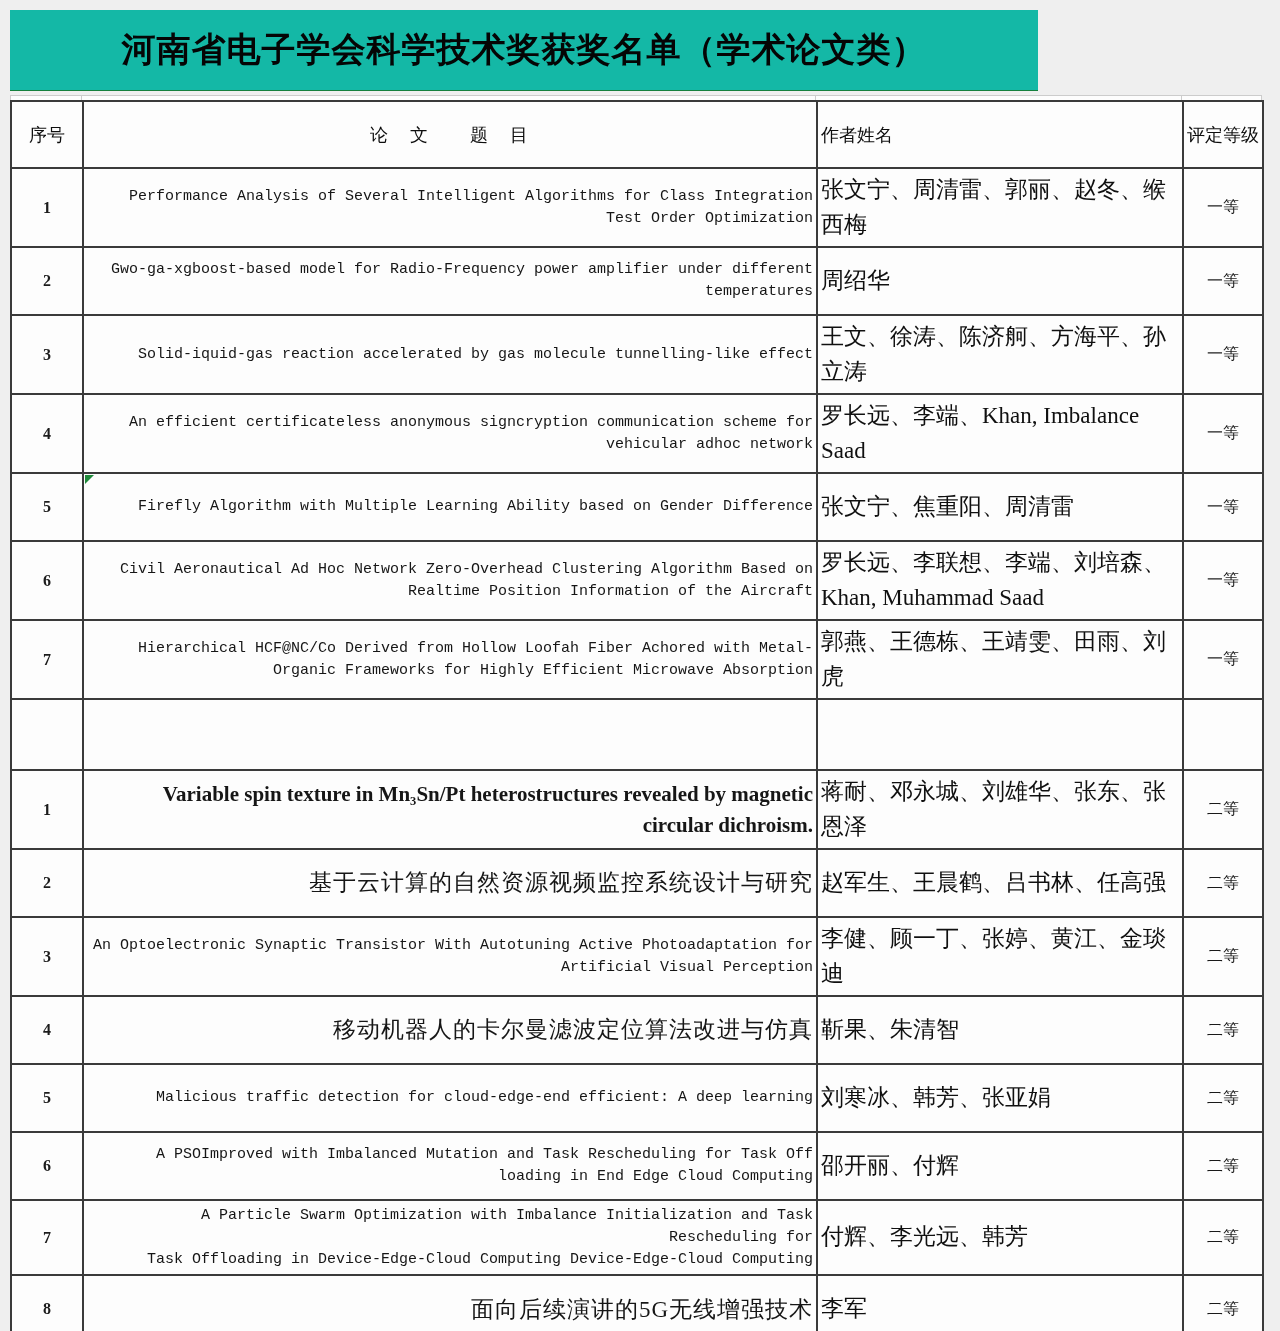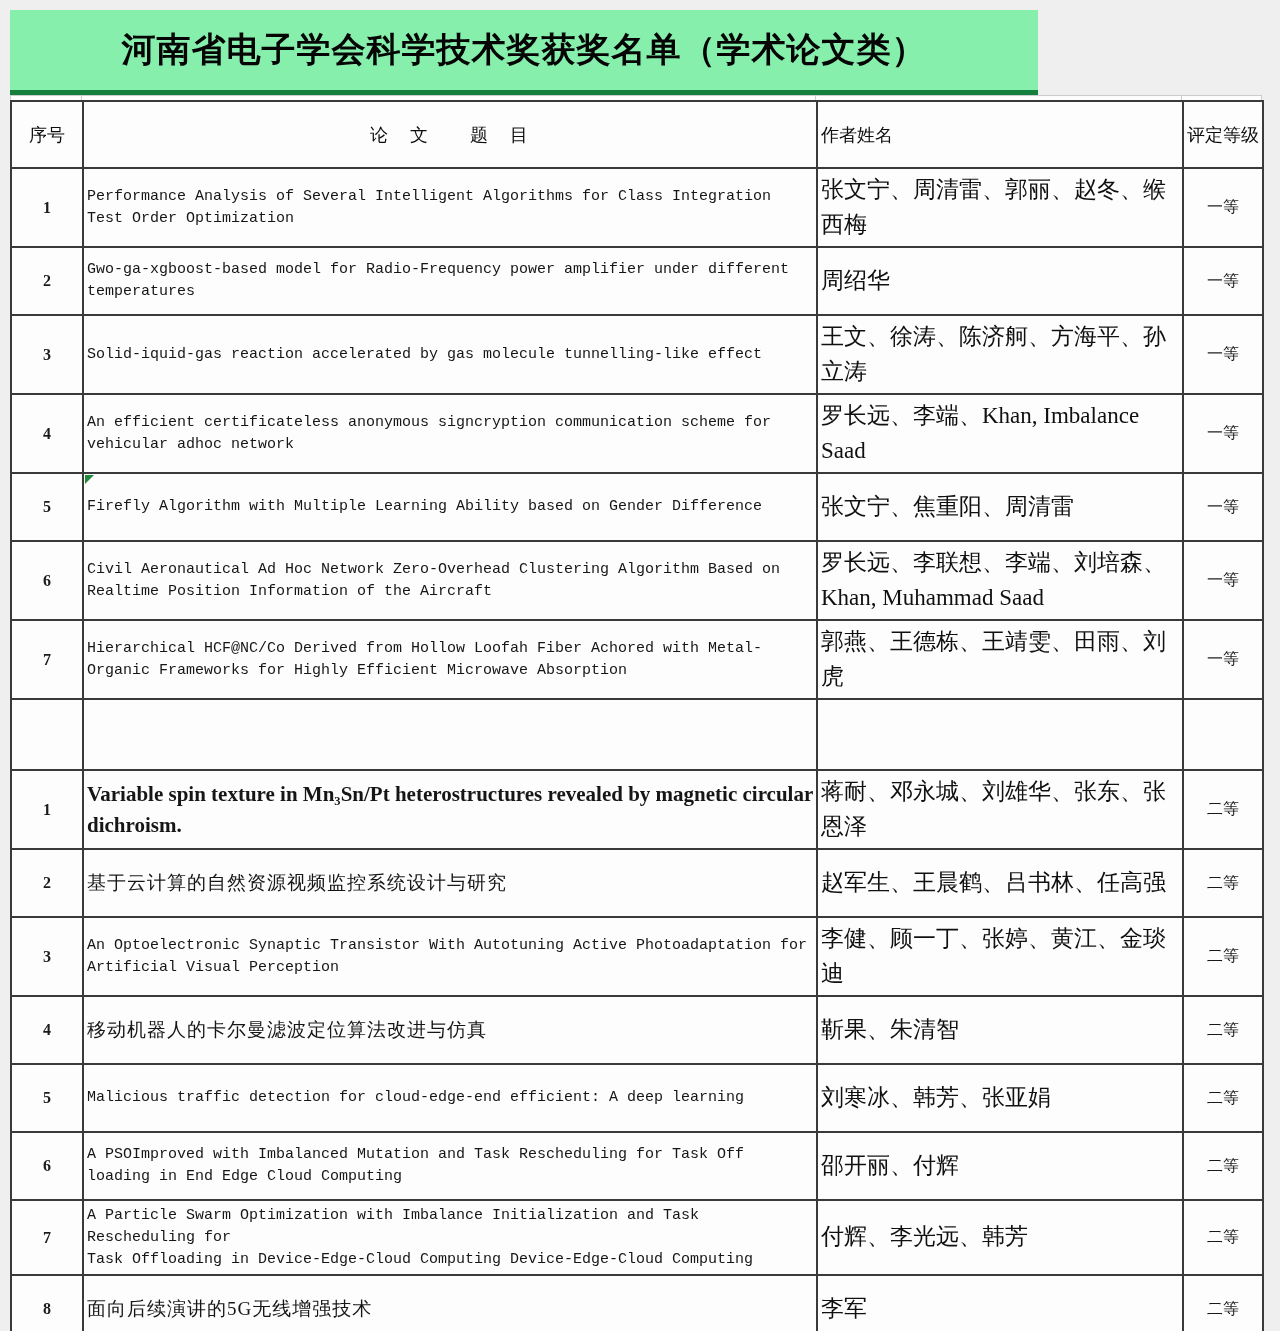--- a/index.html
+++ b/index.html
@@ -11,23 +11,23 @@
     -webkit-font-smoothing:antialiased;
   }
   .page{
     position:relative;
     width:1280px;height:1331px;
     background:#efefef;
     overflow:hidden;
   }
   .title-band{
     position:absolute;left:10px;top:10px;width:1028px;height:80px;
-    background:#86efac;
+    background:#14b8a6;
     display:flex;align-items:center;justify-content:center;
-    border-bottom:5px solid #15803d;
+    border-bottom:1px solid #15803d;
   }
   .title-band h1{
     margin:0;
     font-size:34px;
     font-weight:bold;
     letter-spacing:1px;
     color:#050505;
     font-family:"Liberation Serif","DejaVu Serif",serif;
   }
   .strip{
@@ -65,30 +65,30 @@
   tbody tr{height:68px;}
   tbody tr.sep{height:71px;}
   td.c-no{
     text-align:center;
     font-weight:bold;
     font-size:16px;
     font-family:"Liberation Serif","DejaVu Serif",serif;
   }
   td.c-title{
     position:relative;
-    text-align:left;
+    text-align:right;
     font-family:"Liberation Mono","DejaVu Sans Mono",monospace;
     font-size:15px;
     line-height:1.45;
     white-space:pre-line;
     color:#161616;
   }
   td.c-title.cjk{
     font-family:"Liberation Serif","DejaVu Serif",serif;
-    font-size:19px;
+    font-size:23px;
     letter-spacing:1px;
   }
   td.c-title.bold{
     font-family:"Liberation Serif","DejaVu Serif",serif;
     font-weight:bold;
     font-size:21px;
     letter-spacing:0;
   }
   td.c-authors{
     text-align:left;

